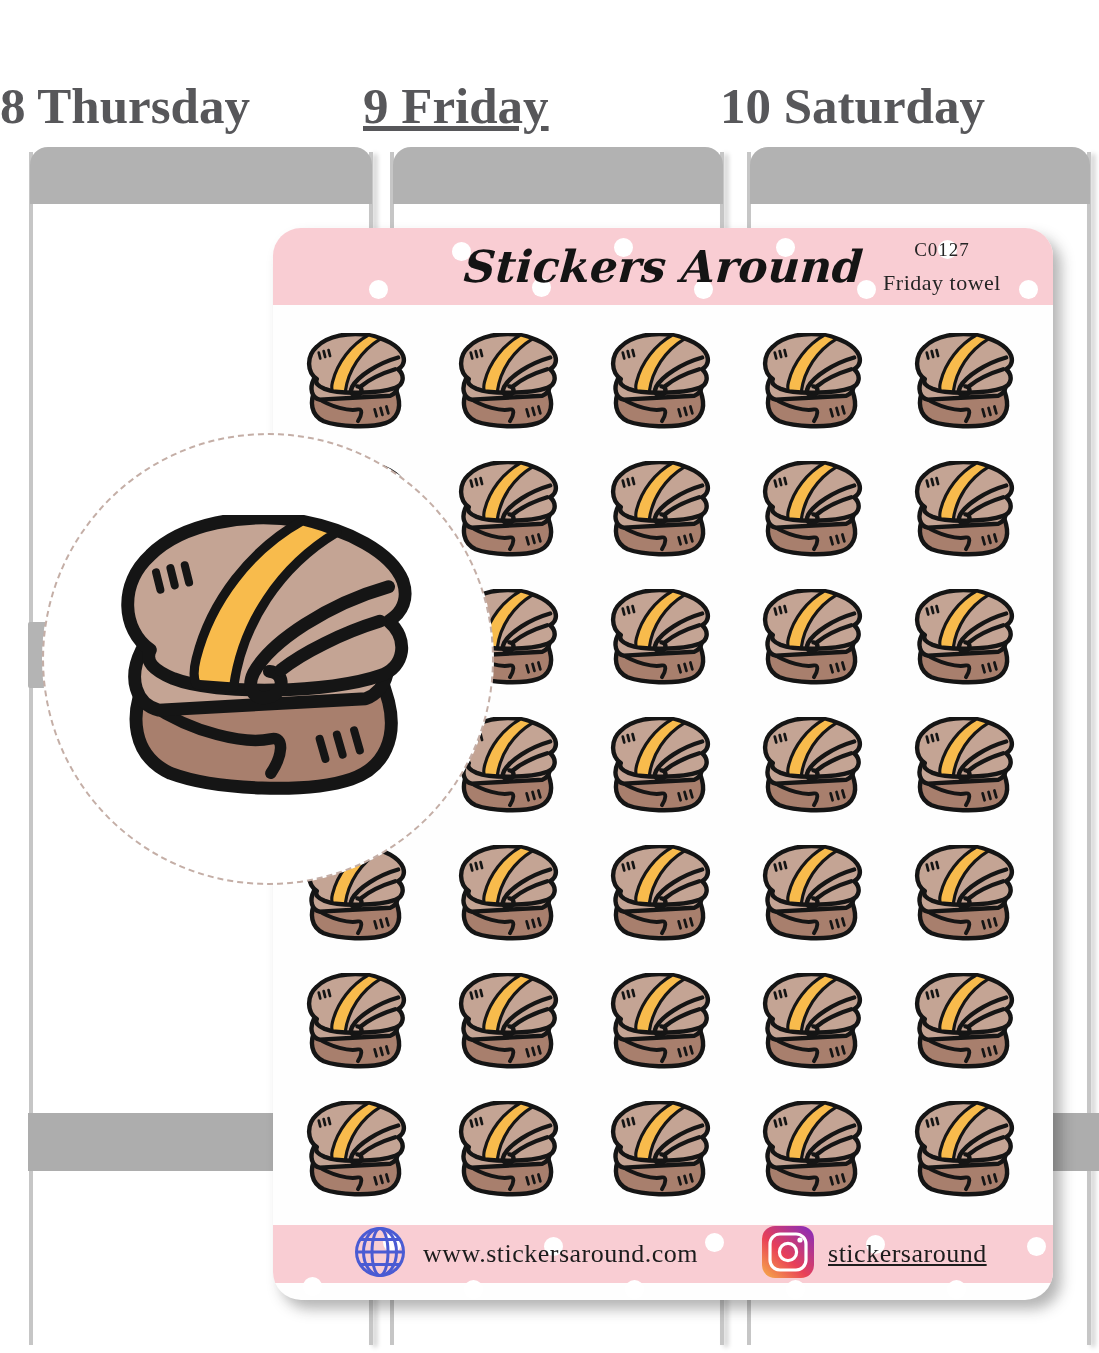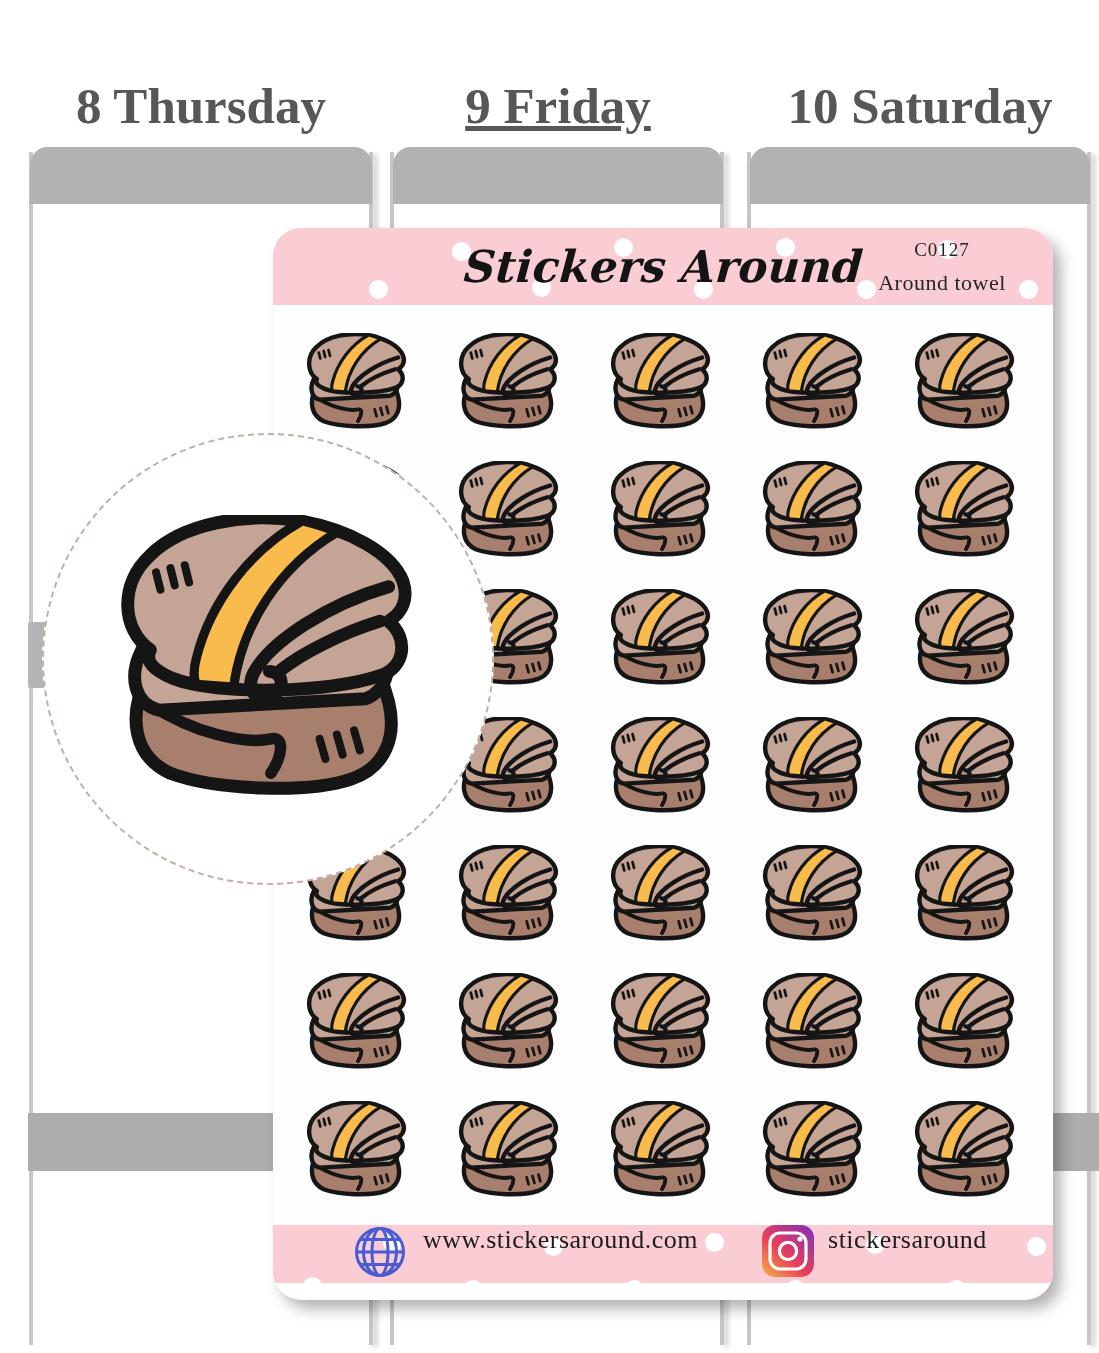--- a/index.html
+++ b/index.html
@@ -3,21 +3,21 @@
 <meta charset="utf-8">
 <style>
   html,body{margin:0;padding:0;background:#ffffff;}
   .page{
     position:relative;width:1099px;height:1353px;background:#ffffff;
     overflow:hidden;font-family:"Liberation Serif",serif;
   }
   
   .day-label{
     position:absolute;top:76px;height:60px;line-height:60px;
-    text-align:center;font-weight:700;font-size:51px;color:#57575a;
+    text-align:left;font-weight:700;font-size:51px;color:#57575a;
     letter-spacing:0px;z-index:2;white-space:nowrap;
   }
   .card-header{
     position:absolute;top:147px;height:57px;background:#b2b2b2;
     border-radius:18px 18px 0 0;z-index:2;
   }
   .edge-line{
     position:absolute;top:152px;height:1193px;width:4px;background:#c6c6c6;z-index:1;
   }
   .edge-line.shadowed{box-shadow:4px 2px 5px rgba(0,0,0,0.22);}
@@ -30,21 +30,21 @@
     background:#b4b4b4;border-radius:2px;z-index:1;
   }
   
   .sheet{
     position:absolute;left:273px;top:228px;width:780px;height:1072px;
     background:#fefefe;border-radius:28px;z-index:5;
     box-shadow:8px 9px 14px rgba(40,40,40,0.35);overflow:hidden;
   }
   .sheet-band{position:absolute;left:0;width:780px;background:var(--pink);}
   .sheet-header{top:0;height:77px;display:flex;align-items:center;justify-content:center;}
-  .sheet-footer{top:997px;height:58px;display:flex;align-items:flex-start;padding-left:80px;box-sizing:border-box;}
+  .sheet-footer{top:997px;height:58px;display:flex;align-items:center;padding-left:80px;box-sizing:border-box;}
   .polka-dot{position:absolute;width:19px;height:19px;border-radius:50%;background:#ffffff;}
   .brand-title{
     font-family:"DejaVu Serif",serif;font-style:italic;font-weight:600;
     font-size:44px;color:#141414;letter-spacing:0px;transform:skewX(-4deg);
     position:relative;z-index:2;
   }
   .code-block{
     position:absolute;right:36px;top:11px;width:150px;text-align:center;
     color:#252525;z-index:2;
   }
@@ -60,21 +60,21 @@
   .preview-circle{
     position:absolute;left:42px;top:433px;width:452px;height:452px;
     background:#ffffff;border:2px dashed #c4aea6;border-radius:50%;
     box-sizing:border-box;z-index:10;
   }
   .preview-circle svg{display:block;width:310px;height:287px;margin:80px auto 0 auto;}
   
   .globe-wrap{margin-right:16px;position:relative;z-index:2;}
   .website-text{font-size:26px;color:#1c1c1c;margin-right:64px;position:relative;z-index:2;letter-spacing:0.5px;}
   .insta-wrap{margin-right:14px;position:relative;z-index:2;}
-  .insta-handle{font-size:26px;color:#1c1c1c;position:relative;z-index:2;letter-spacing:0.5px;}
+  .insta-handle{font-size:26px;color:#1c1c1c;position:relative;z-index:2;letter-spacing:0.5px;text-decoration:underline;}
 </style>
 </head>
 <body>
 
 <div class="page">
 
   <div id="day-labels">
       <div class="day-label" style="left: 0px; width: 402px;">8 Thursday</div>
       <div class="day-label" style="left: 363px; width: 390px; text-decoration: underline;">9 Friday</div>
       <div class="day-label" style="left: 720px; width: 400px;">10 Saturday</div>
@@ -93,21 +93,21 @@
       <div class="edge-line shadowed" style="left: 1087px;"></div>
     </div>
   <div class="notes-band"></div>
   <div class="page-tab"></div>
 
   <div class="sheet">
     <div class="sheet-band sheet-header" id="sheet-header">
       <div class="brand-title">Stickers Around</div>
       <div class="code-block">
         <div class="product-code">C0127</div>
-        <div class="product-name">Around towel</div>
+        <div class="product-name">Friday towel</div>
       </div>
     <div class="polka-dot" style="left: 179px; top: 14px;"></div>
         <div class="polka-dot" style="left: 341px; top: 10px;"></div>
         <div class="polka-dot" style="left: 503px; top: 10px;"></div>
         <div class="polka-dot" style="left: 665px; top: 12px;"></div>
         <div class="polka-dot" style="left: 96px; top: 52px;"></div>
         <div class="polka-dot" style="left: 259px; top: 50px;"></div>
         <div class="polka-dot" style="left: 421px; top: 52px;"></div>
         <div class="polka-dot" style="left: 584px; top: 52px;"></div>
         <div class="polka-dot" style="left: 746px; top: 52px;"></div>

